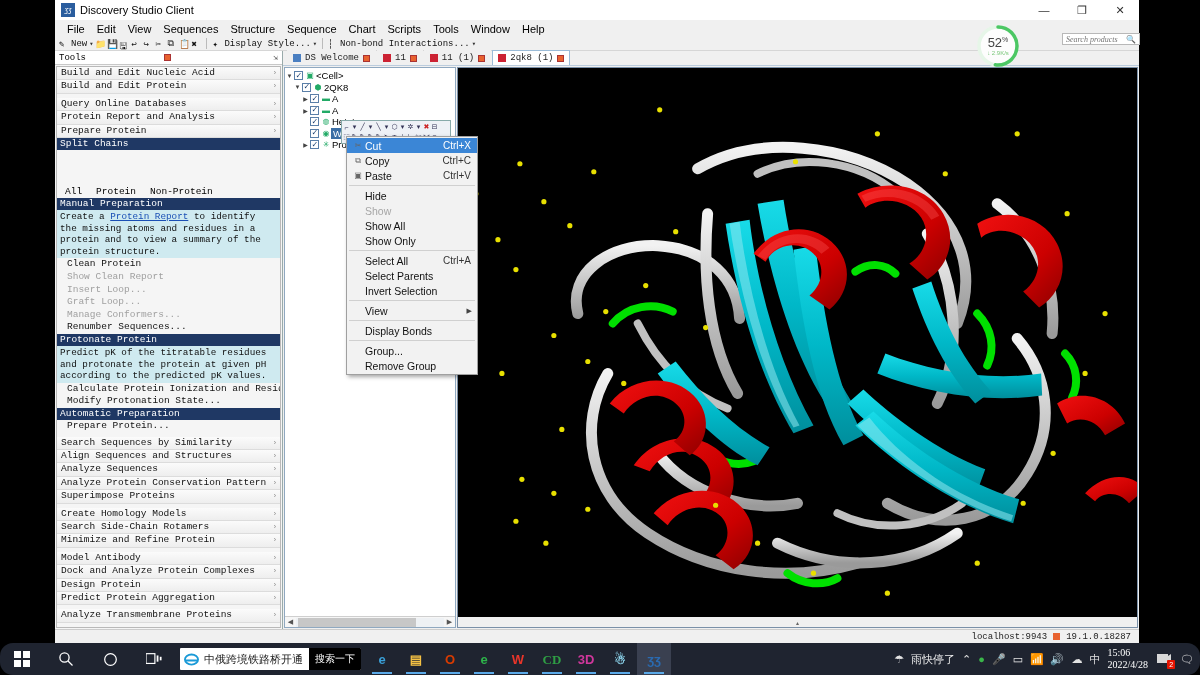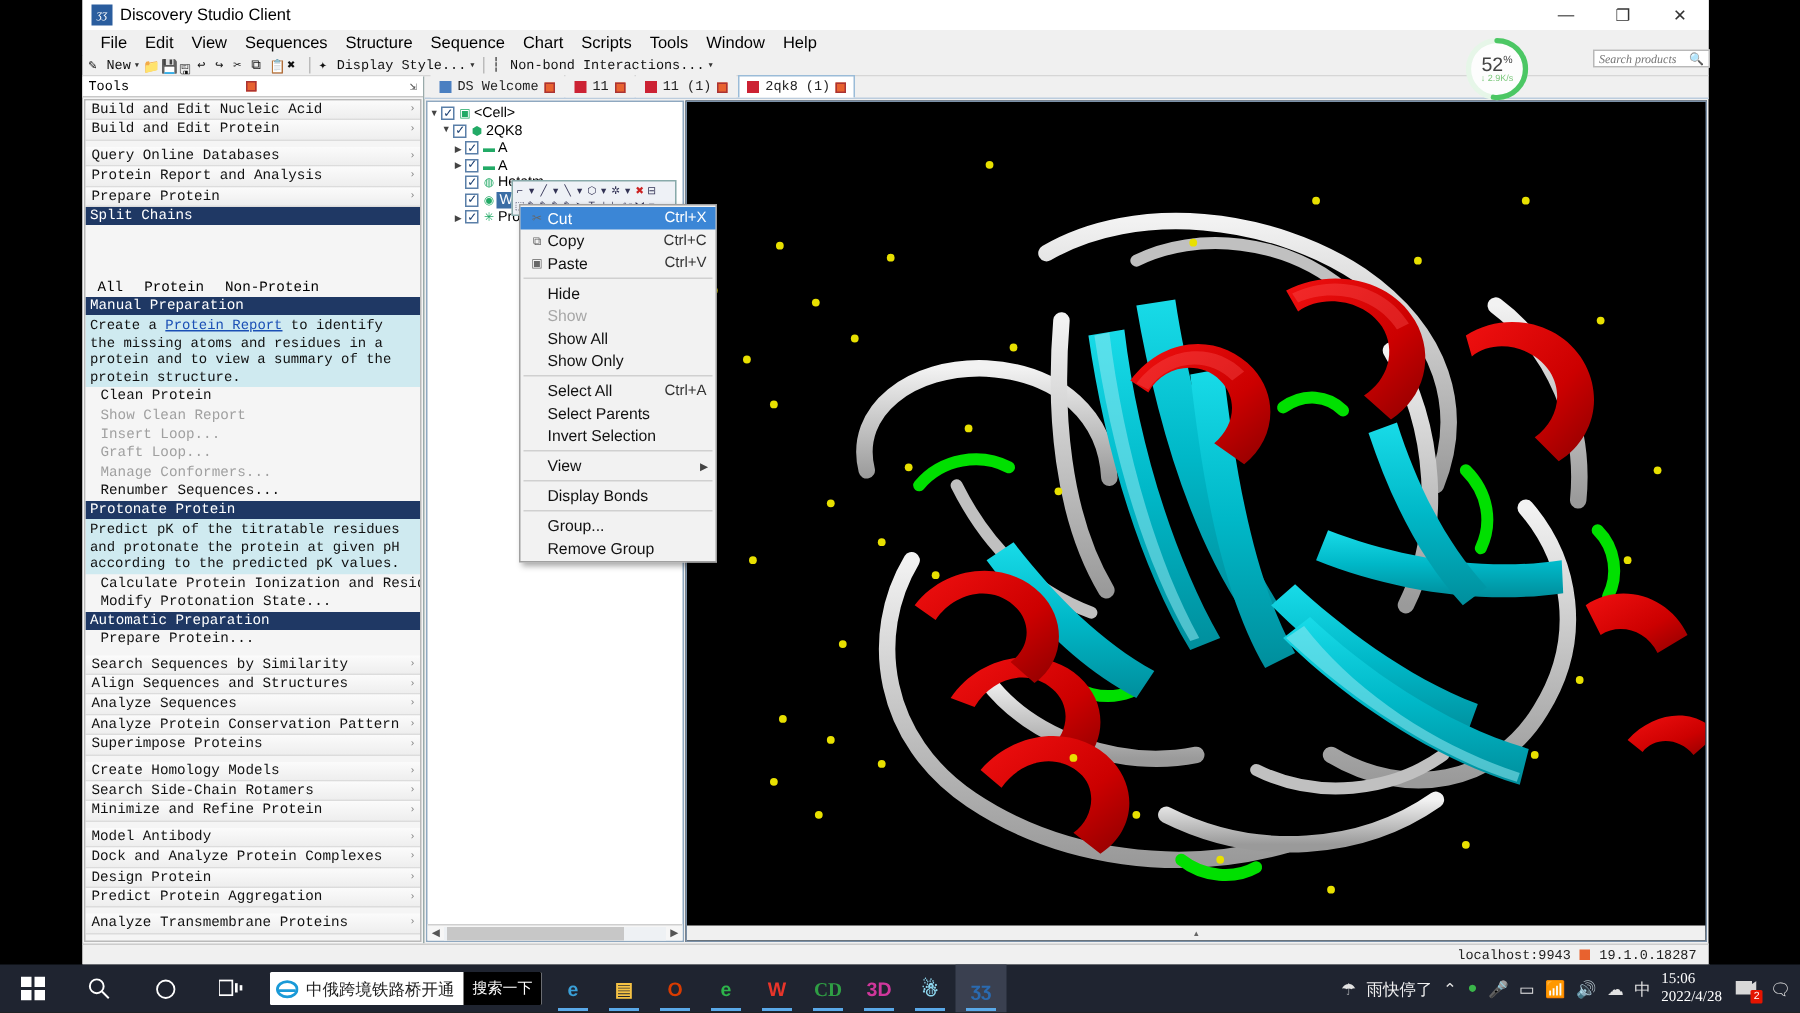--- a/index.html
+++ b/index.html
@@ -226,21 +226,21 @@
   }
   #search-box input {
     border: 0; outline: 0; width: 100%; font-size: 8px; color: #555;
     font-family: "Liberation Serif", serif; font-style: italic; background: transparent;
   }
   .sb-ico { font-size: 8px; color: #2a6ab0; }
 
   
   #taskbar {
     position: absolute; left: 0; bottom: 0; width: 1200px; height: 32px;
-    background: #1f2430; display: flex; align-items: center; z-index: 200;
+    background: #1f2430; display: flex; align-items: center; z-index: 200; border-radius: 13px;
   }
   .tb-btn { width: 44px; height: 32px; display: flex; align-items: center; justify-content: center; color: #fff; }
   .tb-btn svg { display: block; }
   .ie-search {
     height: 22px; background: #fff; display: flex; align-items: center;
     margin-left: 4px; border-radius: 1px; overflow: hidden;
   }
   .ie-search .ie-ico { width: 22px; display: flex; align-items: center; justify-content: center; }
   .ie-search .ie-txt { font-size: 11px; color: #222; padding: 0 6px 0 2px; white-space: nowrap; }
   .ie-search .ie-go { background: #000000; color: #fff; font-size: 10px; padding: 0 6px; height: 22px; display: flex; align-items: center; }

